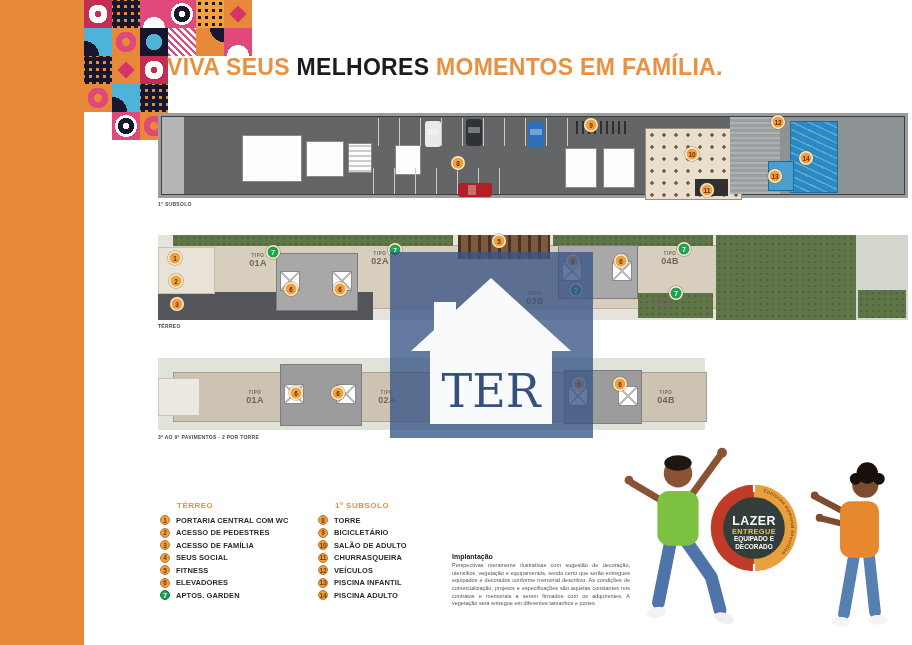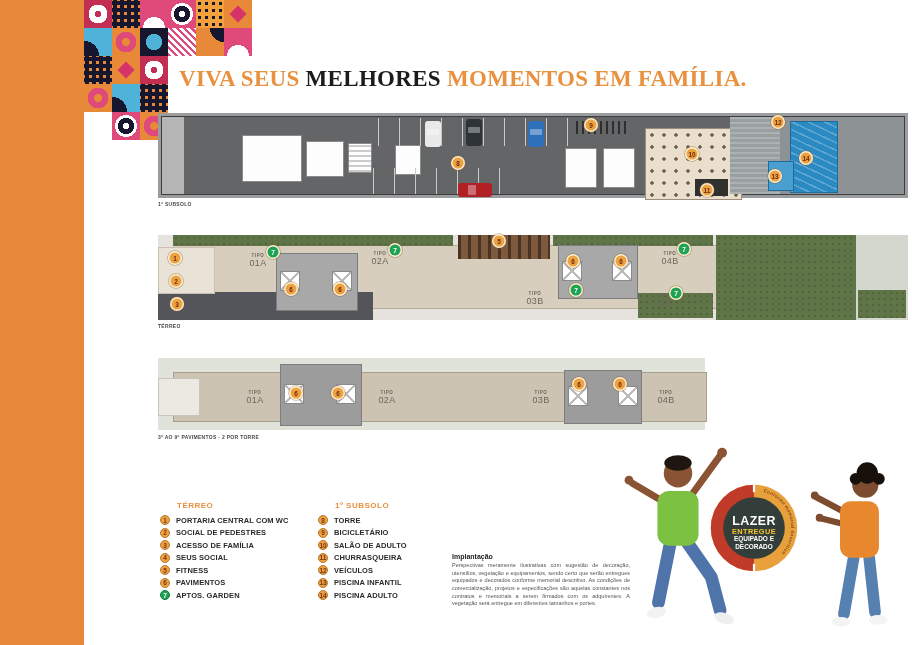--- a/index.html
+++ b/index.html
@@ -58,21 +58,21 @@
   
   .p3{left:158px;top:358px;width:547px;height:72px;background:#E0E3DA;}
   .band3{position:absolute;background:#CDC3B3;border:1px solid #a99f8e;}
   
   .mk{position:absolute;width:11px;height:11px;border-radius:50%;display:flex;align-items:center;justify-content:center;
       font-size:6.5px;font-weight:bold;color:#6d2c12;background:#EDA23F;transform:translate(-50%,-50%);
       box-shadow:0 0 0 1.5px rgba(255,244,220,.95),0 0 0 2.3px rgba(140,90,30,.45);}
   .mk.green{background:#1FA254;color:#fff;}
   .unit{position:absolute;text-align:center;color:#6f665a;transform:translate(-50%,-50%);line-height:1;}
   .unit .t{display:block;font-size:4.5px;font-weight:bold;letter-spacing:.6px;}
-  .unit .n{display:block;font-size:9px;font-weight:normal;letter-spacing:.4px;}
+  .unit .n{display:block;font-size:9px;font-weight:bold;letter-spacing:.4px;}
   
   .watermark{position:absolute;left:390px;top:252px;width:203px;height:186px;background:rgba(56,84,134,.78);}
   
   .legend-col{position:absolute;width:158px;}
   .leg-head{font-size:8px;font-weight:bold;color:#E8913E;letter-spacing:.5px;margin:0 0 5px 17px;}
   .leg-item{display:flex;align-items:center;margin-bottom:2.5px;height:10px;}
   .leg-num{flex:0 0 10px;width:10px;height:10px;border-radius:50%;background:#EDA23F;border:1px solid #B9772E;
            color:#7A3414;font-size:6.5px;font-weight:bold;display:flex;align-items:center;justify-content:center;box-sizing:border-box;}
   .leg-num.green{background:#1FA254;border-color:#127a3c;color:#fff;}
   .leg-label{font-size:7.5px;font-weight:bold;color:#2A2A28;margin-left:6px;letter-spacing:.1px;white-space:nowrap;}
@@ -106,21 +106,21 @@
       <div class="tile tl2" style="left: 0px; top: 56px;"></div>
       <div class="tile tl5" style="left: 28px; top: 56px;"></div>
       <div class="tile tl4" style="left: 56px; top: 56px;"></div>
       <div class="tile tl1" style="left: 0px; top: 84px;"></div>
       <div class="tile tl7" style="left: 28px; top: 84px;"></div>
       <div class="tile tl2" style="left: 56px; top: 84px;"></div>
       <div class="tile tl8" style="left: 28px; top: 112px;"></div>
       <div class="tile tl1" style="left: 56px; top: 112px;"></div>
     </div>
 
-  <h1 class="title" style="margin:16px;font-family:Liberation Serif, serif;">
+  <h1 class="title" style="margin:4px;">
     <span class="orange">VIVA SEUS</span>
     <span class="dark">MELHORES</span>
     <span class="orange">MOMENTOS EM FAMÍLIA.</span>
   </h1>
 
   <div class="plan p1">
     <div class="p1-body"></div>
     <div class="abs" style="left:4px;top:4px;width:22px;height:77px;background:#b5b5b5;"></div>
     <div class="room" style="left:84px;top:22px;width:58px;height:45px;"></div>
     <div class="room" style="left:148px;top:28px;width:36px;height:34px;"></div>
@@ -243,47 +243,57 @@
           <span class="n">04B</span>
         </div>
         <div class="mk" style="left: 138px; top: 35px;">6</div>
         <div class="mk" style="left: 180px; top: 35px;">6</div>
         <div class="mk" style="left: 421px; top: 26px;">6</div>
         <div class="mk" style="left: 462px; top: 26px;">6</div>
       </div>
     <div class="plan-cap" style="left:0;top:76px;">3º AO 9º PAVIMENTOS  -  2 POR TORRE</div>
   </div>
 
+  <div class="watermark">
+    <svg width="203" height="186" viewBox="0 0 203 186">
+      <g fill="#ffffff" opacity="0.97">
+        <rect x="44" y="50" width="22" height="50"></rect>
+        <polygon points="101,26 181,99 21,99"></polygon>
+        <rect x="40" y="96" width="122" height="76"></rect>
+      </g>
+      <text x="101" y="155" text-anchor="middle" font-family="DejaVu Serif, serif" font-size="46" fill="#35517D">TER</text>
+    </svg>
+  </div>
 
   <div class="legend-col" style="left:160px;top:501px;">
     <p class="leg-head">TÉRREO</p>
     <div id="legend-col1">
         <div class="leg-item">
           <span class="leg-num">1</span>
           <span class="leg-label">PORTARIA CENTRAL COM WC</span>
         </div>
         <div class="leg-item">
           <span class="leg-num">2</span>
-          <span class="leg-label">SOCIAL DE PEDESTRES</span>
+          <span class="leg-label">ACESSO DE PEDESTRES</span>
         </div>
         <div class="leg-item">
           <span class="leg-num">3</span>
           <span class="leg-label">ACESSO DE FAMÍLIA</span>
         </div>
         <div class="leg-item">
           <span class="leg-num">4</span>
           <span class="leg-label">SEUS SOCIAL</span>
         </div>
         <div class="leg-item">
           <span class="leg-num">5</span>
           <span class="leg-label">FITNESS</span>
         </div>
         <div class="leg-item">
           <span class="leg-num">6</span>
-          <span class="leg-label">PAVIMENTOS</span>
+          <span class="leg-label">ELEVADORES</span>
         </div>
         <div class="leg-item">
           <span class="leg-num green">7</span>
           <span class="leg-label">APTOS. GARDEN</span>
         </div>
       </div>
   </div>
   <div class="legend-col" style="left:318px;top:501px;">
     <p class="leg-head">1º SUBSOLO</p>
     <div id="legend-col2">

